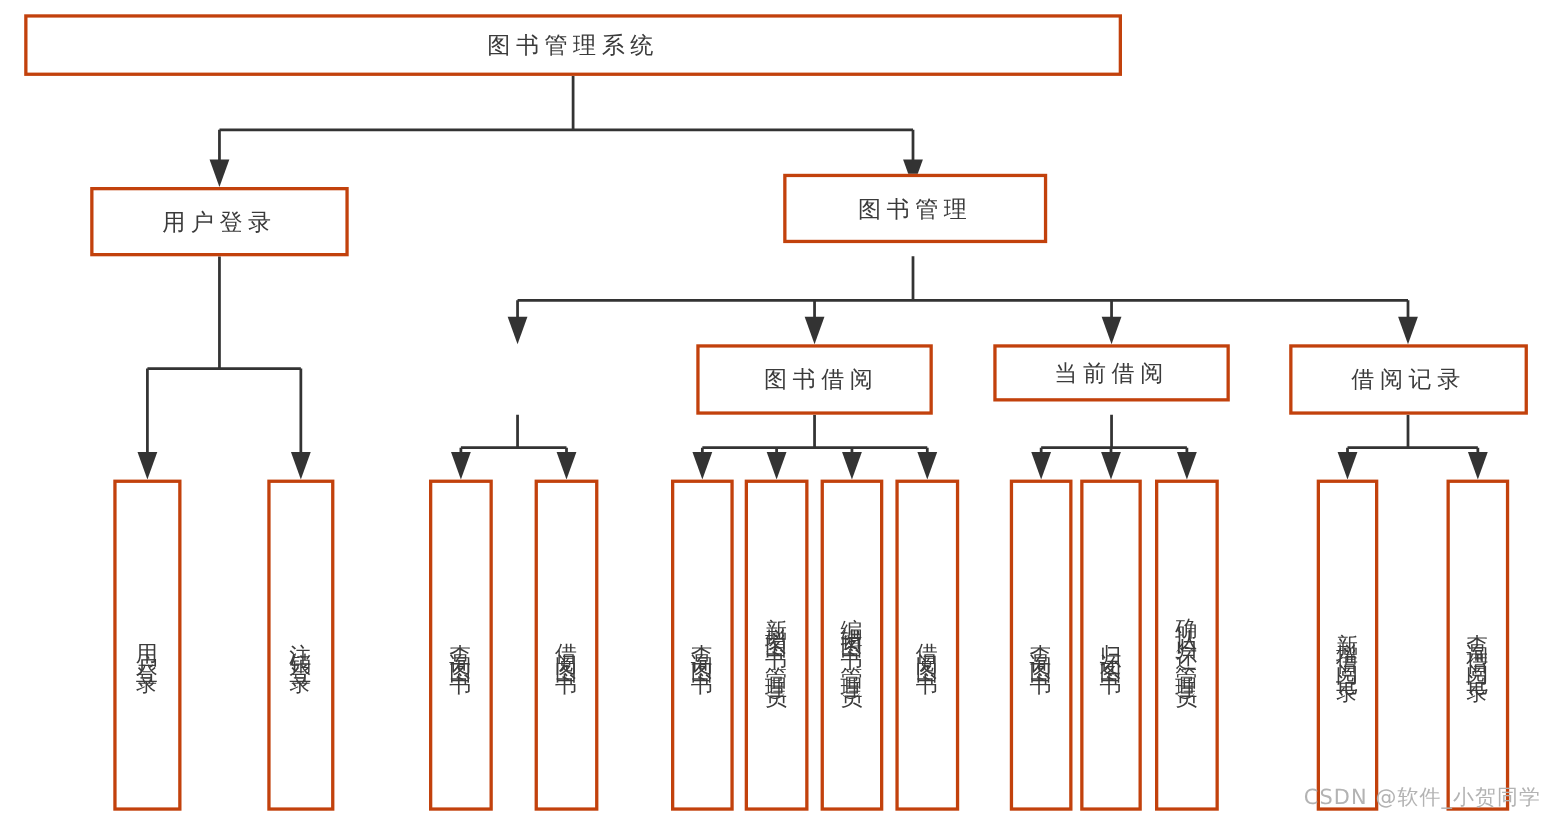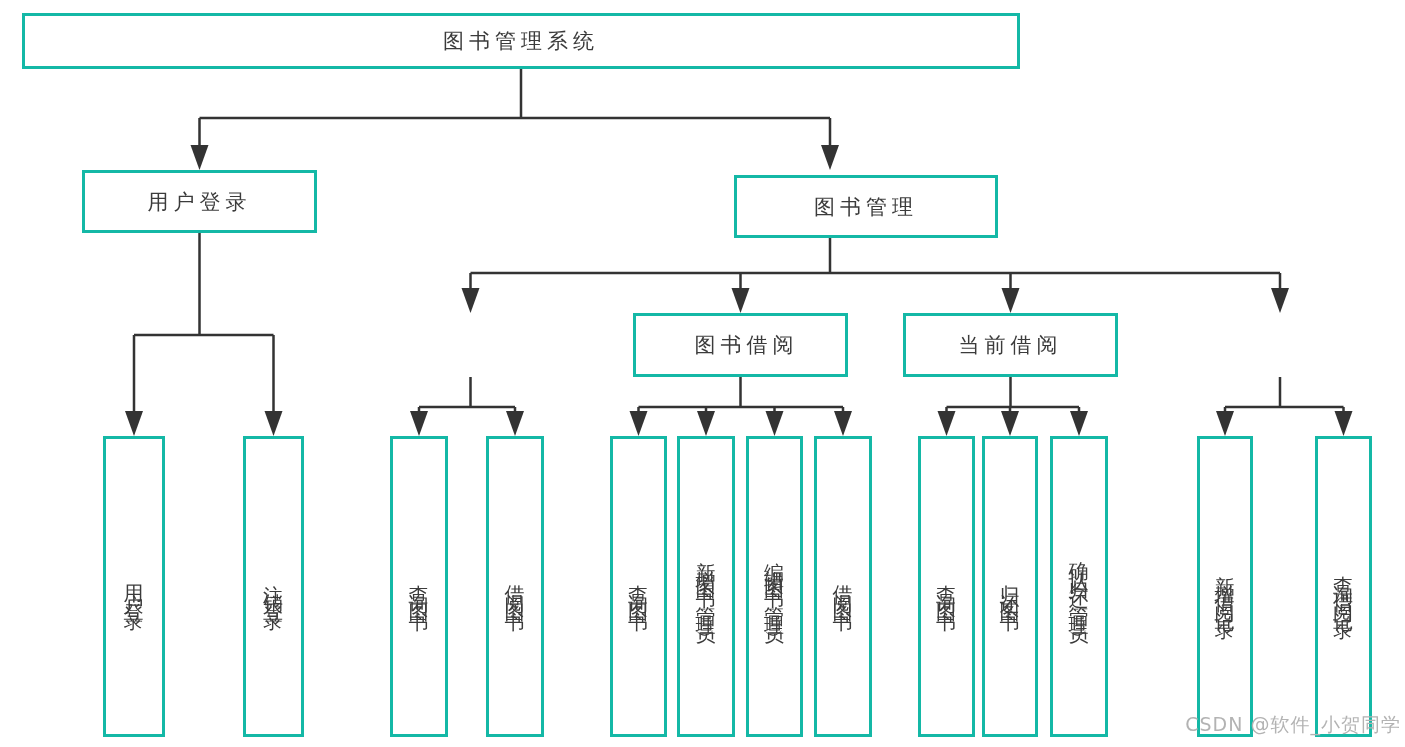--- a/index.html
+++ b/index.html
@@ -12,41 +12,41 @@
     color: #3b3b3b;
     overflow: hidden;
   }
   .wires { position: absolute; left: 0; top: 0; width: 1405px; height: 747px; }
   .wires path { stroke: #333333; stroke-width: 2.5; fill: none; }
   .wires polygon { fill: #333333; stroke: none; }
   .box {
     position: absolute;
     box-sizing: border-box;
     background: #ffffff;
-    border: 3px solid #14b8a6;
+    border: 3px solid #c2410c;
     display: flex;
     align-items: center;
     justify-content: center;
     z-index: 2;
   }
   .hlabel { font-size: 21px; letter-spacing: 5px; white-space: nowrap; }
   .leaf {
     writing-mode: vertical-rl;
     text-orientation: mixed;
     font-size: 20px;
     letter-spacing: 9px;
     line-height: 1;
   }
   
   #n-root            { left: 22px;   top: 13px;  width: 998px; height: 56px; }
   #n-user-login      { left: 82px;   top: 170px; width: 235px; height: 63px; }
-  #n-book-mgmt       { left: 712px;  top: 175px; width: 264px; height: 63px; margin-left: 22px; }
+  #n-book-mgmt       { left: 712px;  top: 158px; width: 240px; height: 63px; }
   #n-new-books       { left: 363px;  top: 313px; width: 215px; height: 64px; }
   #n-book-borrow     { left: 633px;  top: 313px; width: 215px; height: 64px; padding-left: 12px; }
-  #n-current-borrow  { left: 903px;  top: 313px; width: 215px; height: 64px; }
+  #n-current-borrow  { left: 903px;  top: 313px; width: 215px; height: 52px; }
   #n-borrow-records  { left: 1172px; top: 313px; width: 217px; height: 64px; }
   .leaf { top: 436px; height: 301px; }
   #l-0  { left: 103px;  width: 62px; }
   #l-1  { left: 243px;  width: 61px; }
   #l-2  { left: 390px;  width: 58px; }
   #l-3  { left: 486px;  width: 58px; }
   #l-4  { left: 610px;  width: 57px; }
   #l-5  { left: 677px;  width: 58px; }
   #l-6  { left: 746px;  width: 57px; }
   #l-7  { left: 814px;  width: 58px; }
@@ -107,20 +107,21 @@
     <polygon points="1334.5,411 1352.5,411 1343.5,436"></polygon>
   </svg>
 
   <div class="box hlabel" id="n-root">图书管理系统</div>
 
   <div class="box hlabel" id="n-user-login">用户登录</div>
   <div class="box hlabel" id="n-book-mgmt">图书管理</div>
 
   <div class="box hlabel" id="n-book-borrow">图书借阅</div>
   <div class="box hlabel" id="n-current-borrow">当前借阅</div>
+  <div class="box hlabel" id="n-borrow-records">借阅记录</div>
 
   <div class="box leaf" id="l-0">用户登录</div>
   <div class="box leaf" id="l-1">注销登录</div>
   <div class="box leaf" id="l-2">查询图书</div>
   <div class="box leaf" id="l-3">借阅图书</div>
   <div class="box leaf" id="l-4">查询图书</div>
   <div class="box leaf" id="l-5">新增图书（管理员）</div>
   <div class="box leaf" id="l-6">编辑图书（管理员）</div>
   <div class="box leaf" id="l-7">借阅图书</div>
   <div class="box leaf" id="l-8">查询图书</div>

